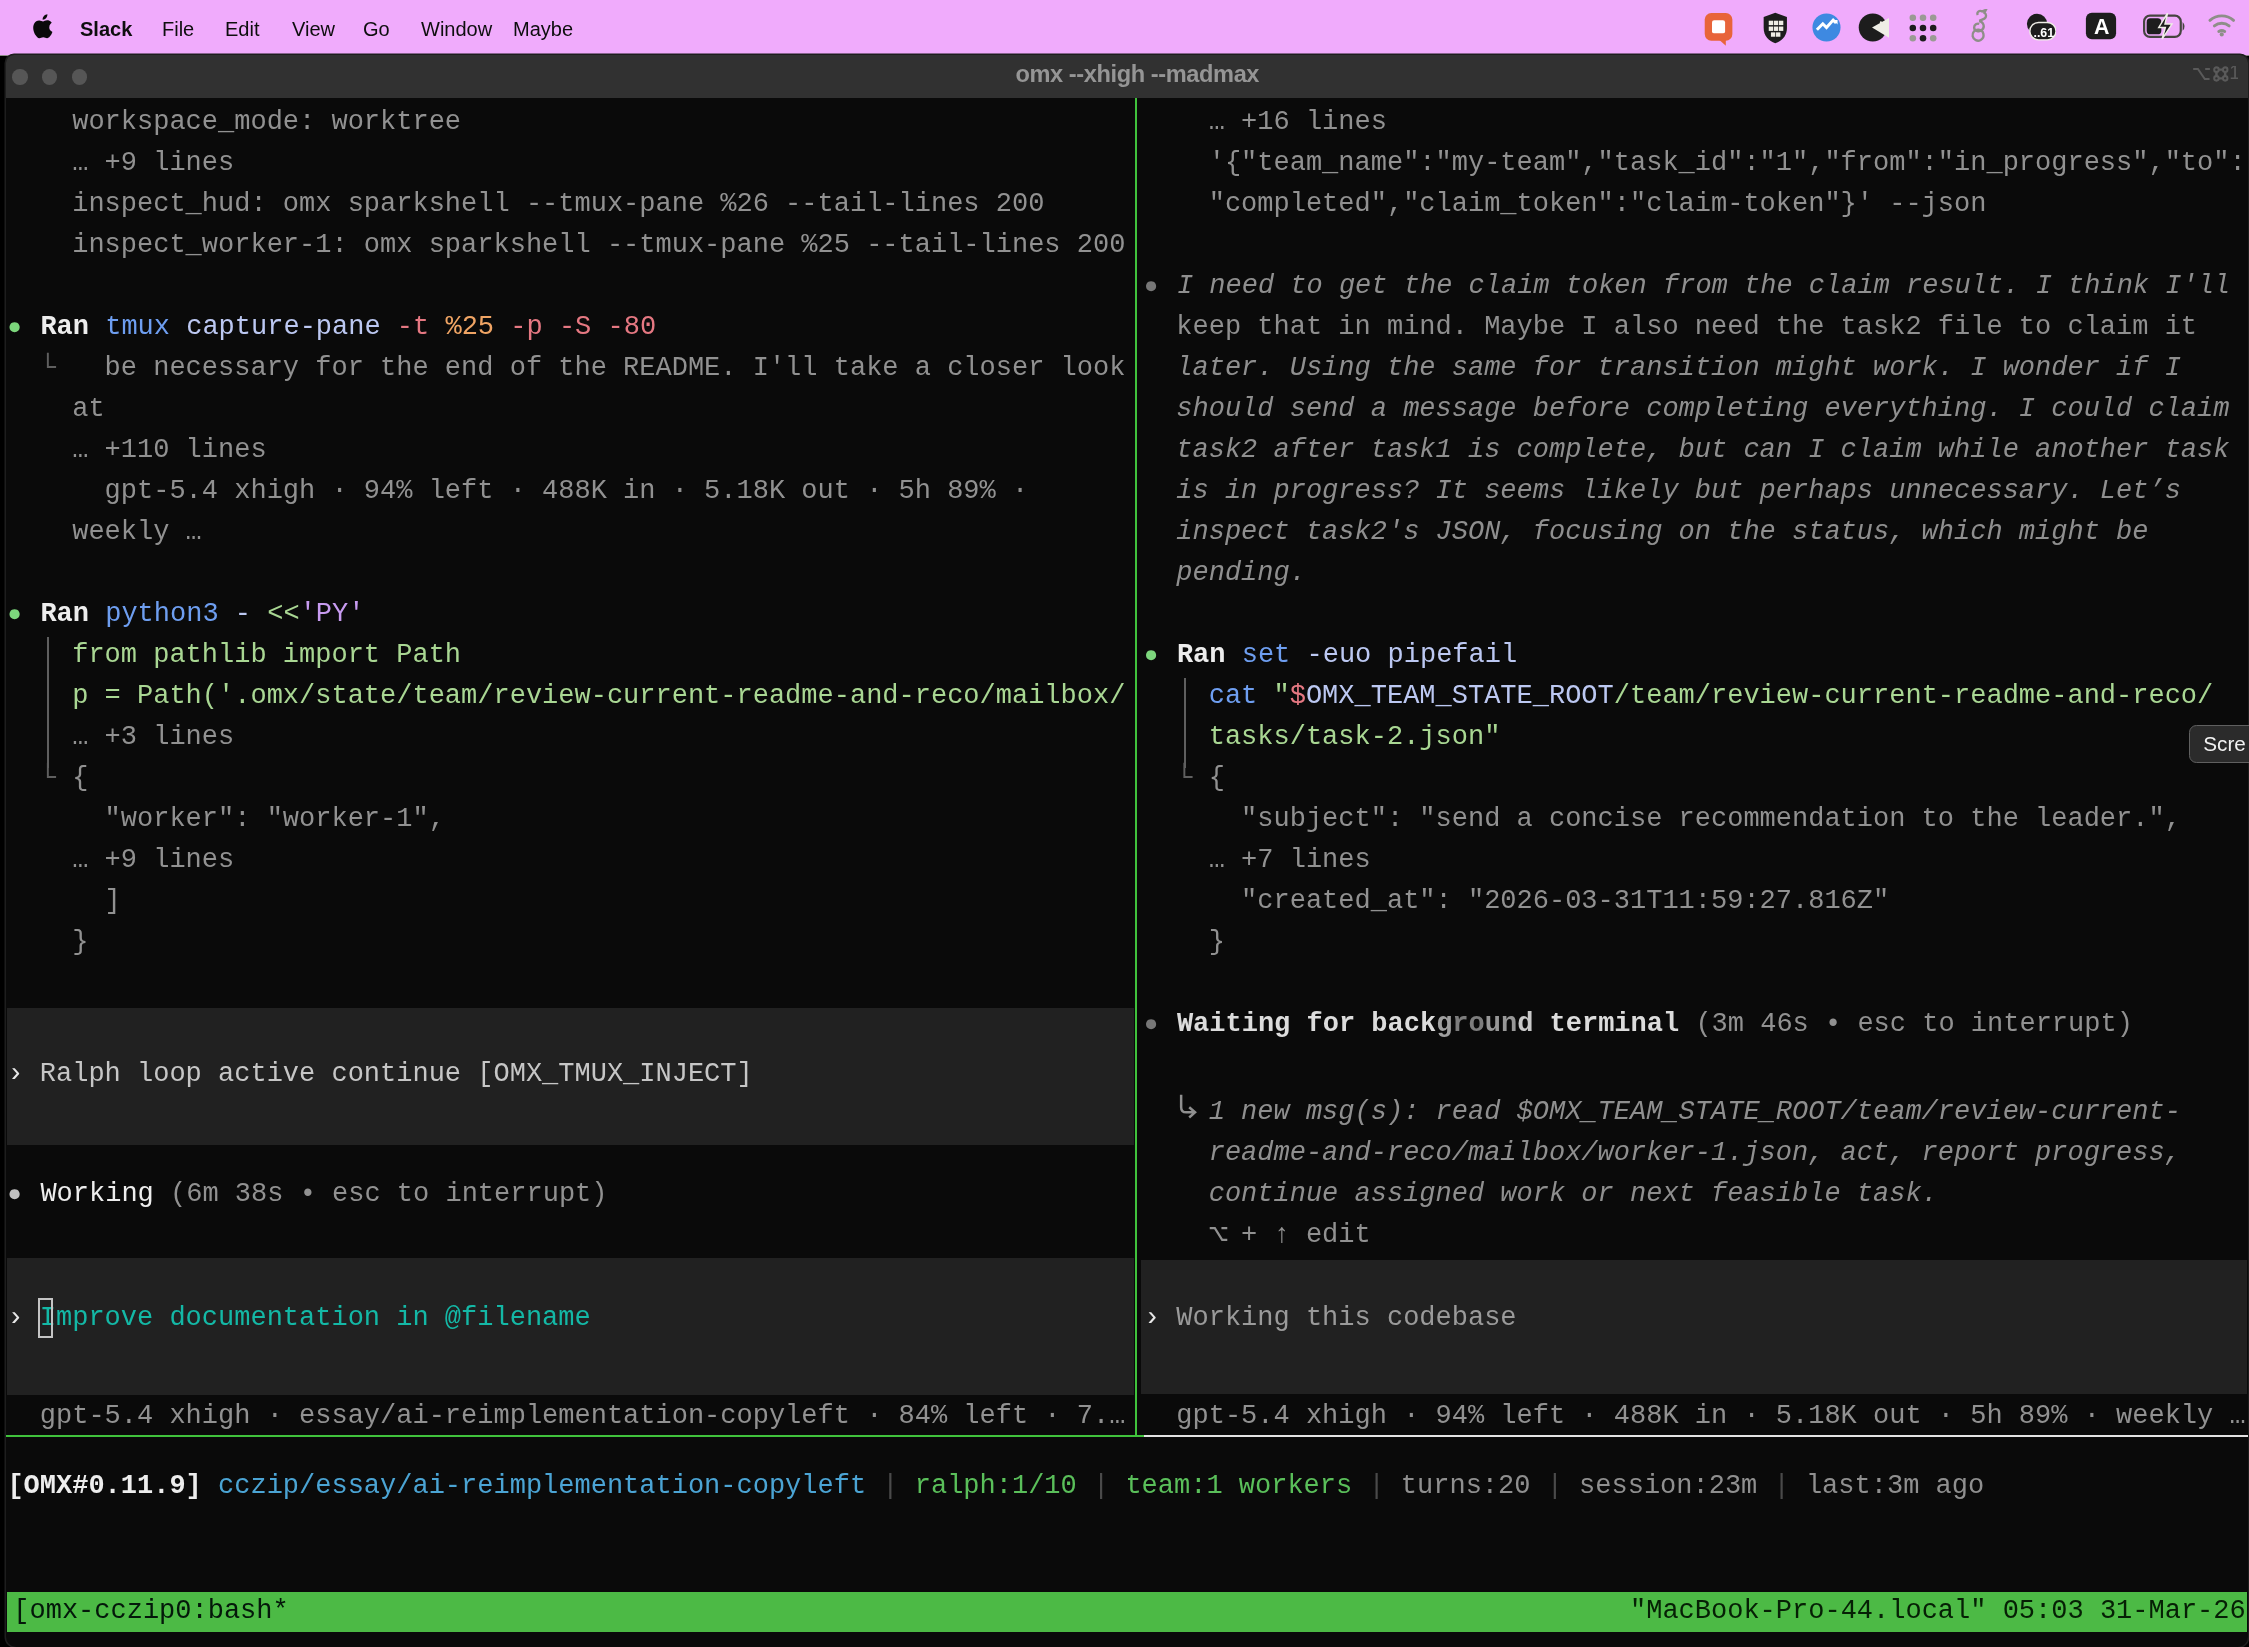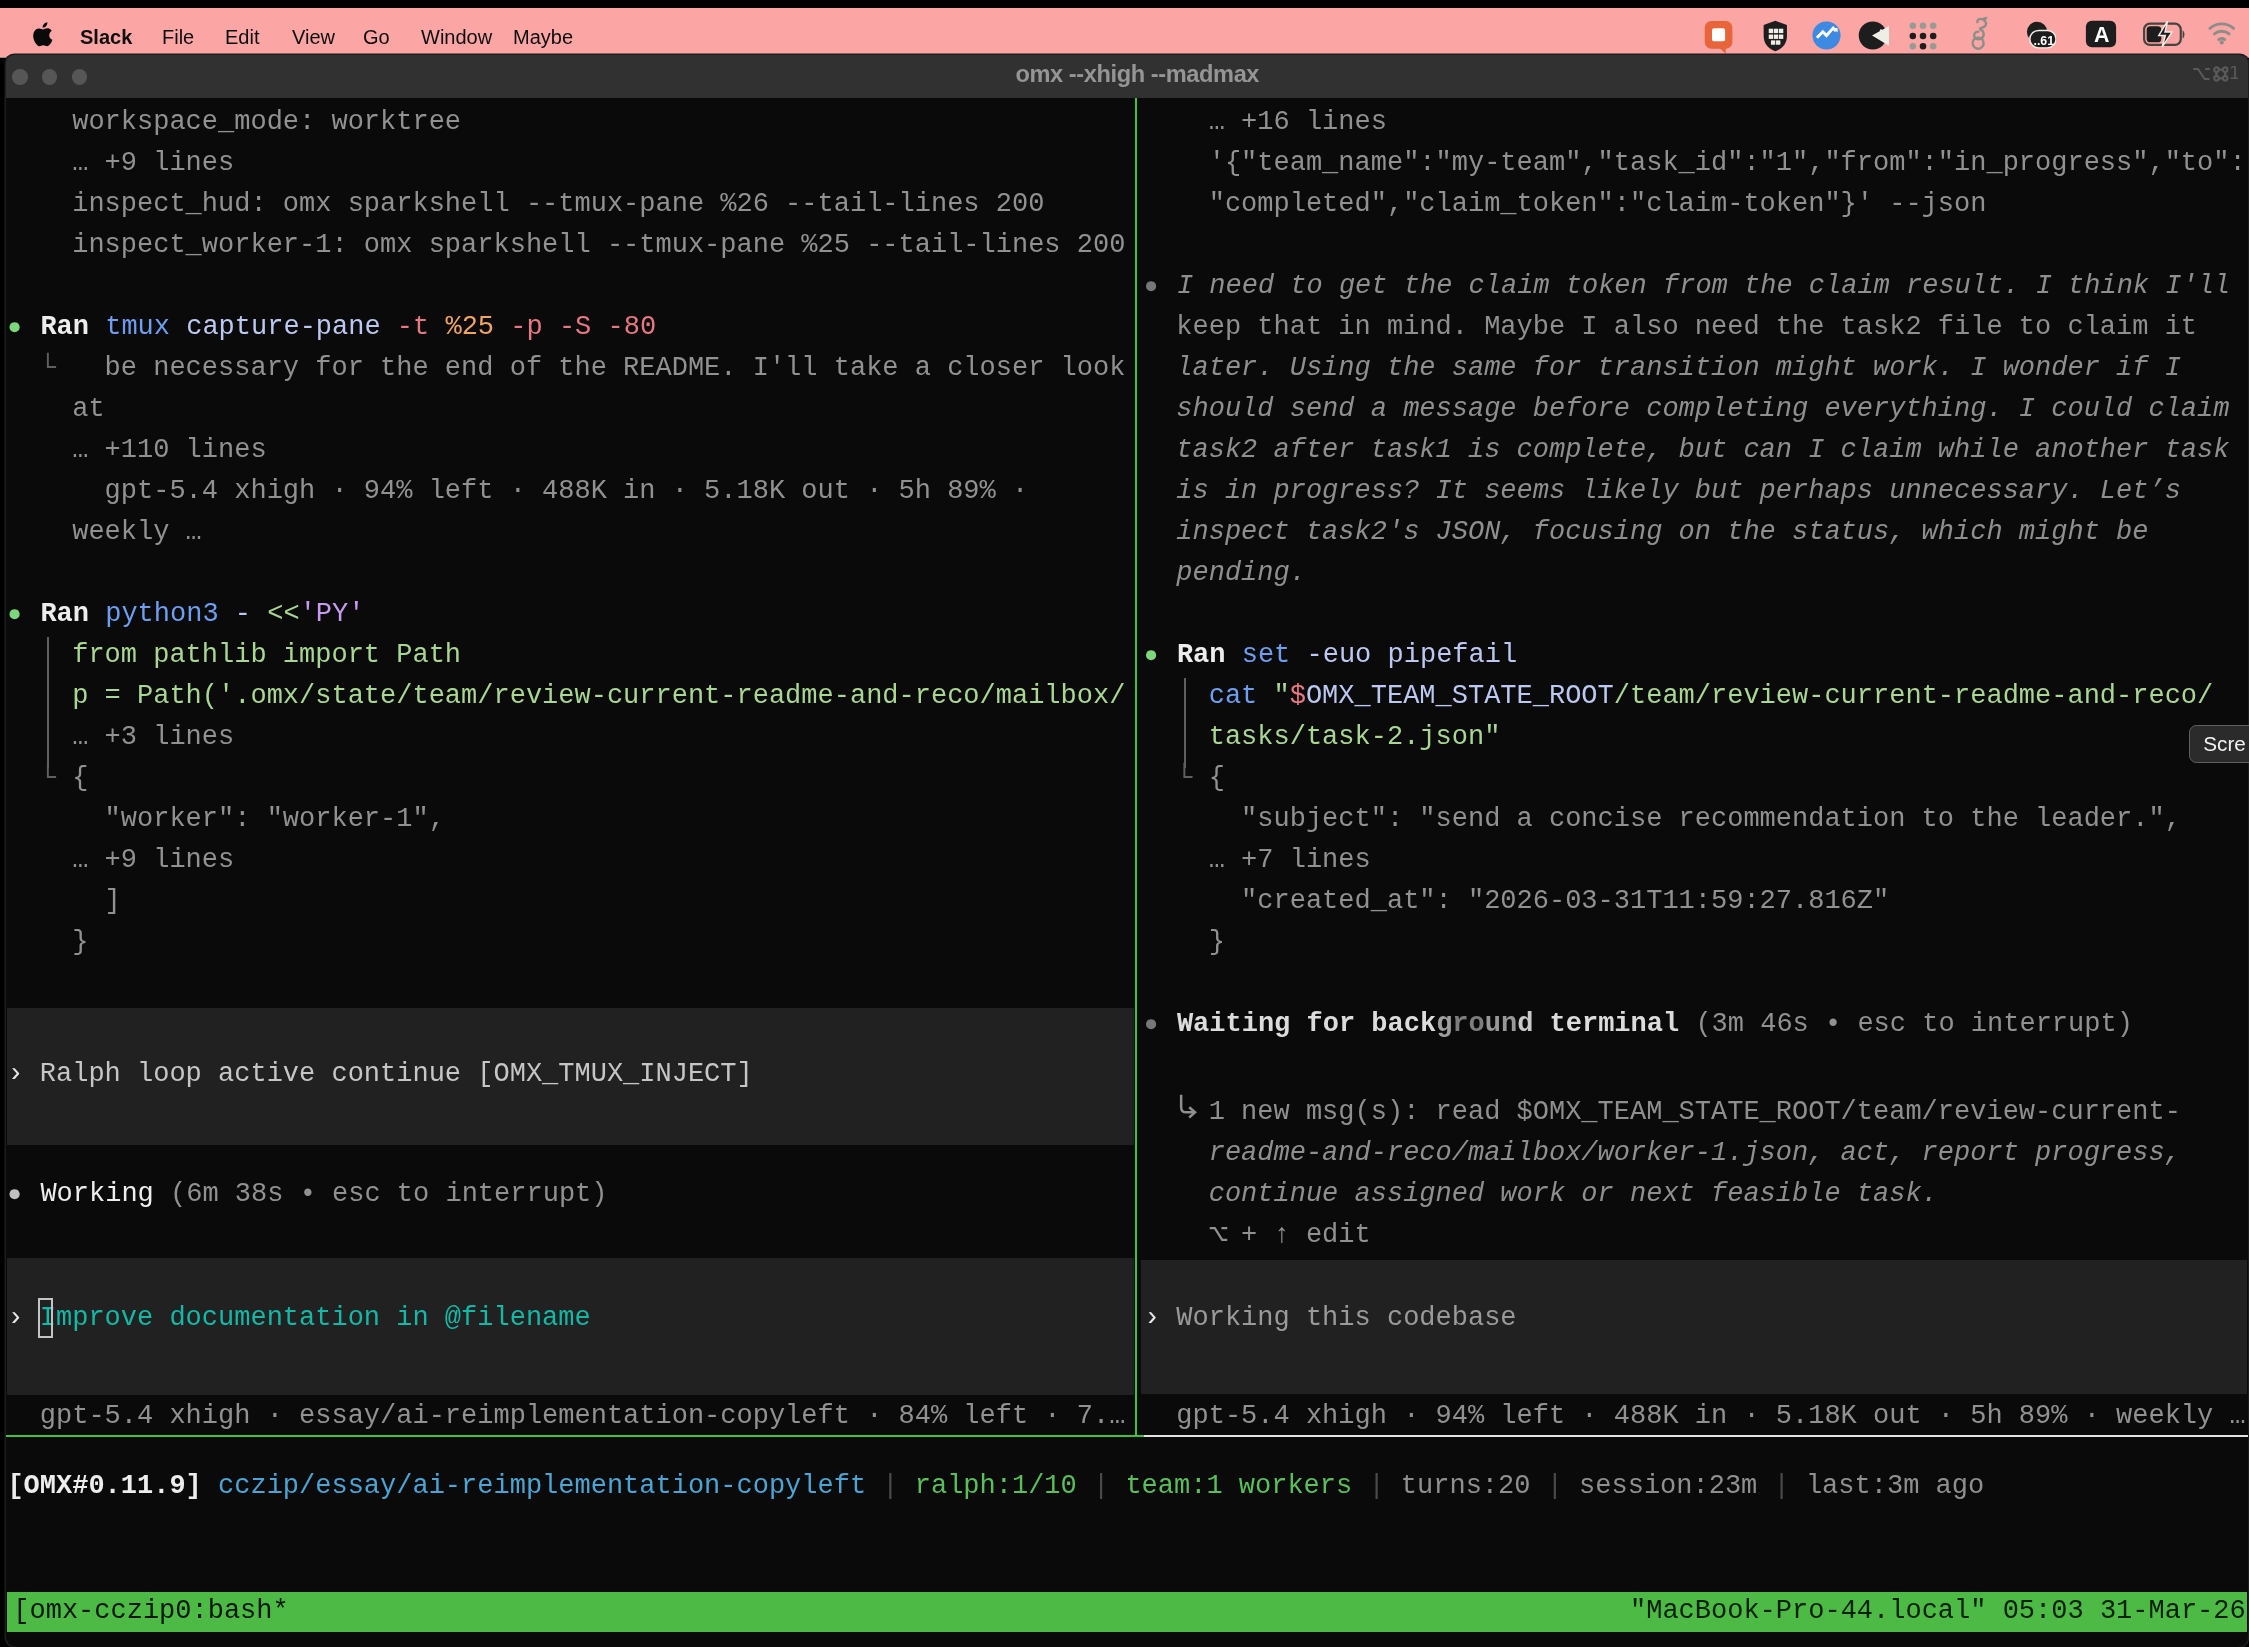--- a/index.html
+++ b/index.html
@@ -1,16 +1,16 @@
 <!DOCTYPE html>
 <html style="font-size:11.8px"><head><meta charset="utf-8">
 <style>
 *{margin:0;padding:0;box-sizing:border-box}
 html,body{width:2250px;height:1648px;background:#000;overflow:hidden;position:relative}
-.menubar{position:absolute;left:0;top:8px;width:2250px;height:49px;background:#fca5a5;box-shadow:0 0.7px 0 #c9c8c1}
+.menubar{position:absolute;left:0;top:0;width:2250px;height:55px;background:#f0abfc;box-shadow:0 0.7px 0 #c9c8c1}
 .mi{position:absolute;top:0;height:55px;line-height:58px;font-family:"Liberation Sans",sans-serif;font-size:20px;color:#0e0e0e}
 .win{position:absolute;left:5.9px;top:55px;width:2242px;height:1592px;background:#0a0a0a;border-radius:8px 8px 10.3px 10.3px;box-shadow:0 0 0 1.5px #1e1e1e}
 .tbar{position:absolute;left:0;top:0;width:100%;height:43px;background:#313131;border-radius:8px 8px 0 0}
 .tl{position:absolute;top:14px;width:15.5px;height:15.5px;border-radius:50%;background:#565656}
 .title{position:absolute;top:0;width:100%;text-align:center;line-height:39px;font-family:"Liberation Sans",sans-serif;font-size:23.6px;font-weight:bold;color:#959595;text-indent:20.7px;letter-spacing:-0.4px}
 pre,.trow{font-family:"Liberation Mono",monospace;font-size:27px;line-height:41px;color:#919191}
 .pane{position:absolute;top:47px}
 .trow{position:absolute;white-space:pre}
 .ibox{position:absolute;background:#212121}
 .vdiv{position:absolute;left:1129px;top:43px;width:2.2px;height:1339px;background:#40c23c}
@@ -159,21 +159,21 @@
   <span style="color:#5f5f5f;">└</span> {
       "subject": "send a concise recommendation to the leader.",
     … +7 lines
       "created_at": "2026-03-31T11:59:27.816Z"
     }
 
 <span style="color:#777777;"><span style="display:inline-block;width:33px;font-size:23.6px">●</span></span><span style="color:#dcdcdc;font-weight:bold;">Waiting for back</span><span style="color:#a0a0a0;font-weight:bold;">g</span><span style="color:#7d7d7d;font-weight:bold;">ro</span><span style="color:#989898;font-weight:bold;">un</span><span style="color:#c9c9c9;font-weight:bold;">d</span><span style="color:#dcdcdc;font-weight:bold;"> terminal</span> (3m 46s • esc to interrupt)
 
   <svg class="hook" width="22" height="41" viewBox="0 0 30 56" style="vertical-align:-8px;margin-right:-22px">
         <path d="M7 12 V29 Q7 36 14 36 H24 M18 29 l8 7 -8 7" fill="none" stroke="#8f8f8f" stroke-width="3.4"></path>
-      </svg>  <span style="color:#8f8f8f;margin-top:8px;">1 new msg(s): read $OMX_TEAM_STATE_ROOT/team/review-current-</span>
+      </svg>  <span style="color:#8f8f8f;font-style:italic;margin-top:8px;">1 new msg(s): read $OMX_TEAM_STATE_ROOT/team/review-current-</span>
     <span style="color:#8f8f8f;font-style:italic;">readme-and-reco/mailbox/worker-1.json, act, report progress,</span>
     <span style="color:#8f8f8f;font-style:italic;">continue assigned work or next feasible task.</span>
     <svg width="19" height="22" viewBox="0 0 26 30" style="vertical-align:-3px;margin-right:-19px">
         <path d="M1 7 h7 l10 16 h7 M17 7 h8" fill="none" stroke="#919191" stroke-width="3"></path>
       </svg>  + ↑ edit</pre>
 <div class="vdiv"></div>
 <div style="position:absolute;left:41px;top:582px;width:2.2px;height:131px;background:#5f5f5f"></div>
 <div style="position:absolute;left:1178px;top:623px;width:2.2px;height:90px;background:#5f5f5f"></div>
 <div class="ibox" style="left:0.7px;top:953px;width:1127px;height:137px"></div>
 <div class="trow" style="left:1.5px;top:999px"><span style="color:#e8e8e8">› </span><span style="color:#c6c6c6">Ralph loop active continue [OMX_TMUX_INJECT]</span></div>

